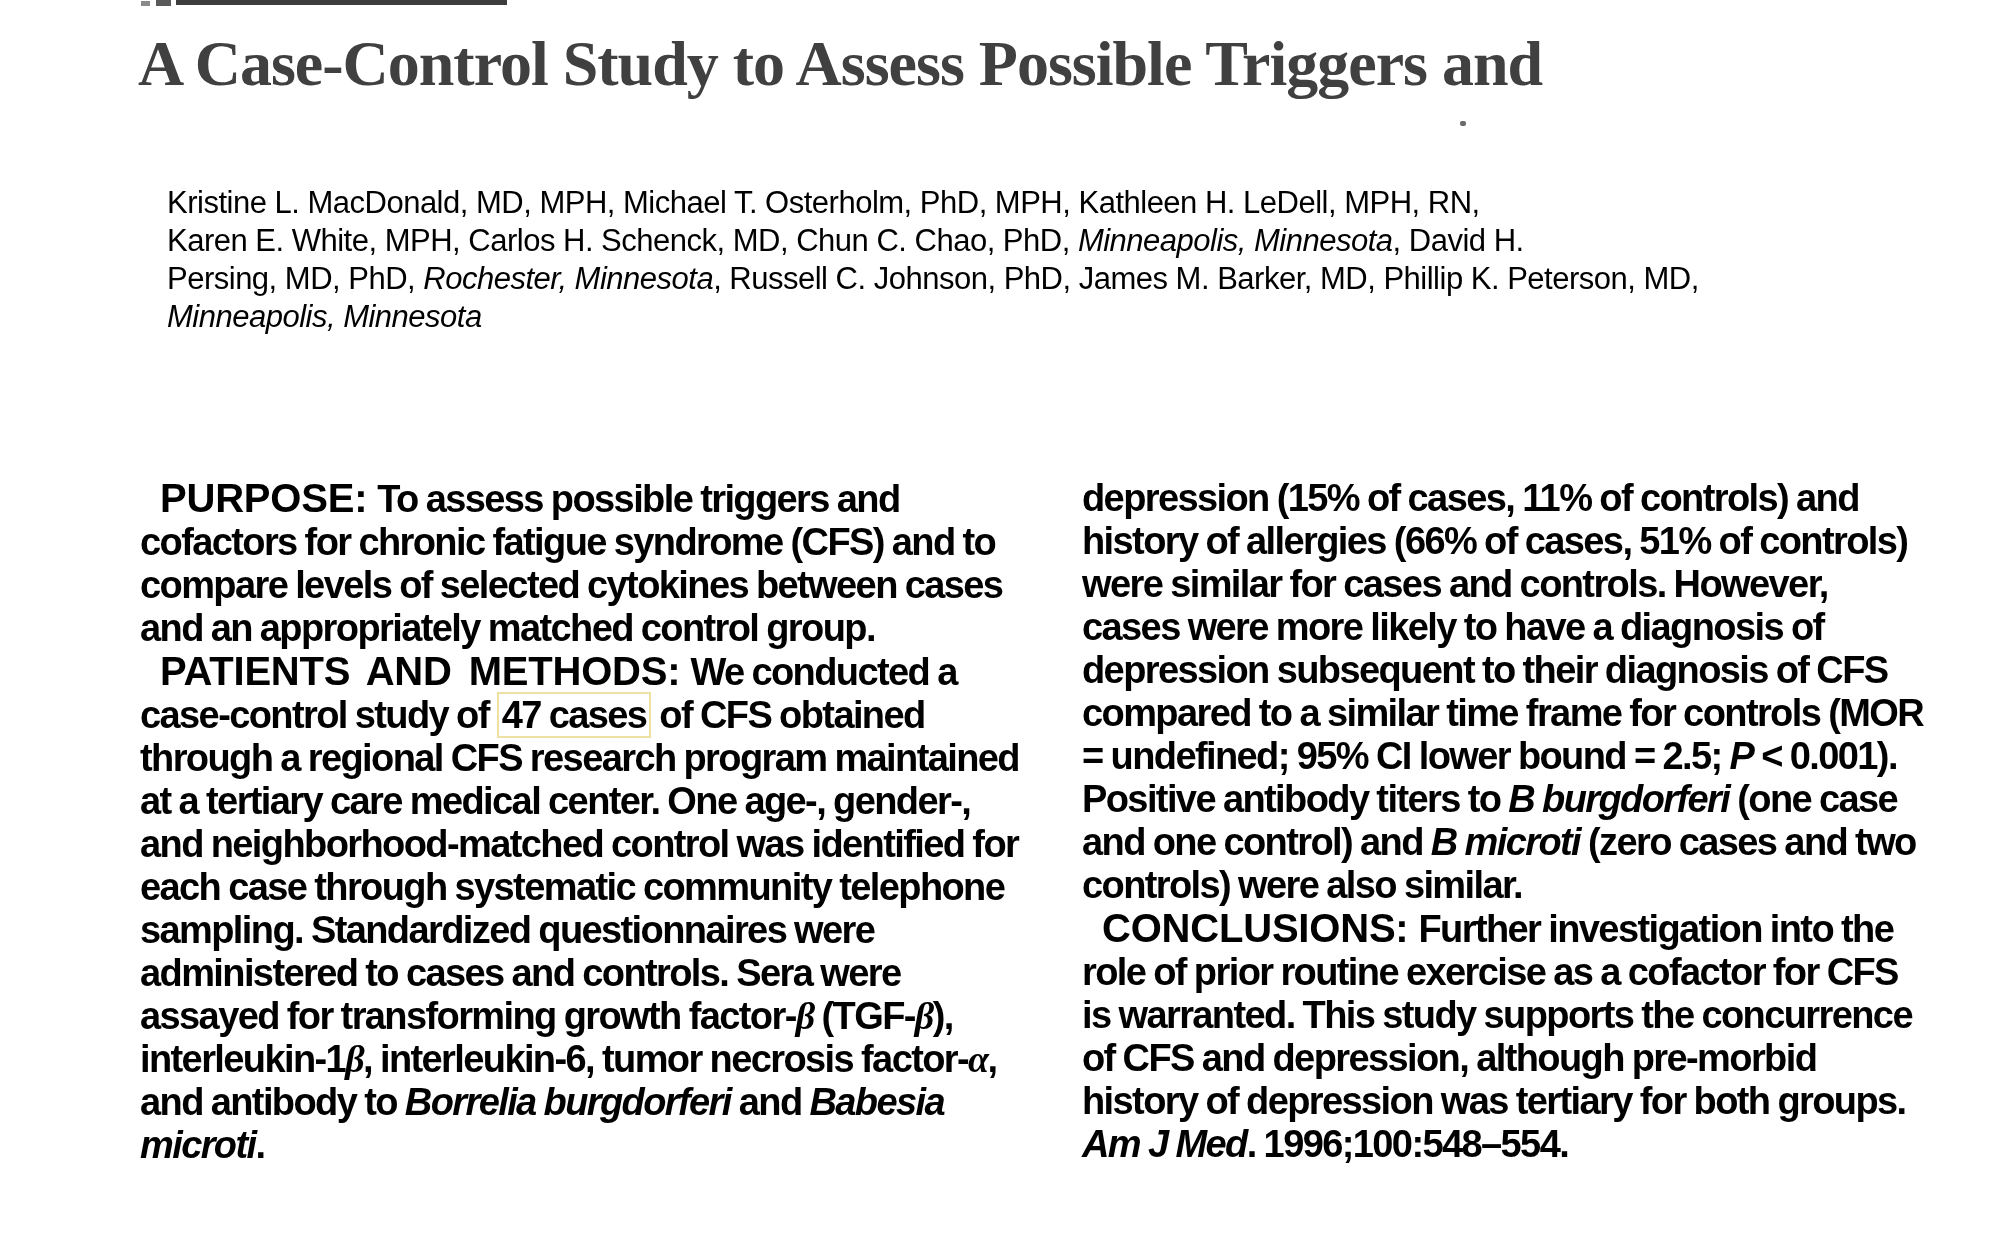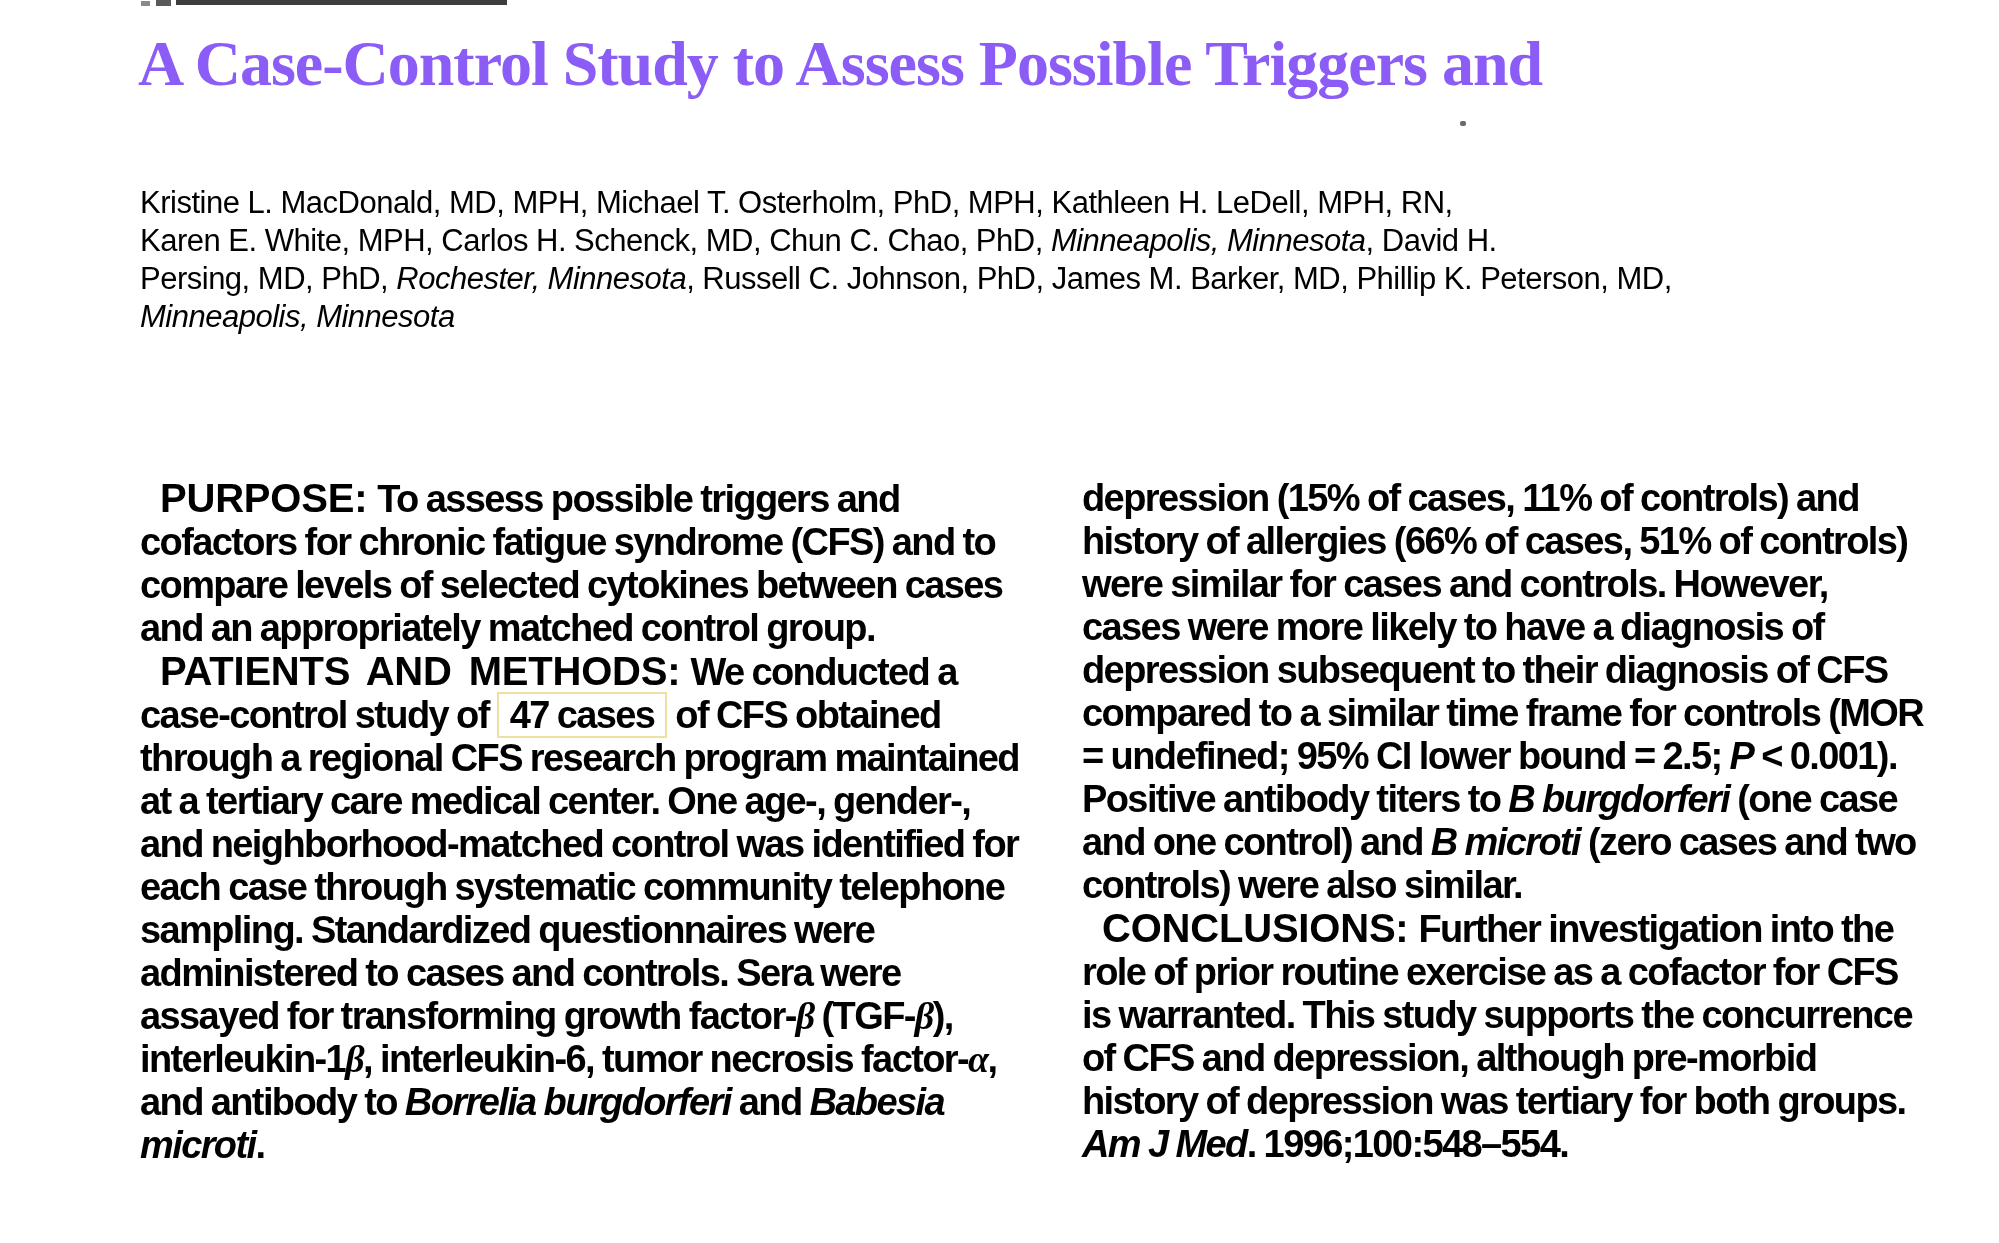--- a/index.html
+++ b/index.html
@@ -22,34 +22,34 @@
   .speck-b { position: absolute; top: 0; left: 156px; width: 15px; height: 6px; background: #5a5a5a; }
   .speck-title { position: absolute; top: 121px; left: 1460px; width: 6px; height: 5px; background: #6a6a6a; border-radius: 2px; }
 
   .title {
     position: absolute; left: 138px; top: 32px; margin: 0;
     font-family: "Liberation Serif", serif;
     font-weight: bold;
     font-size: 64px;
     line-height: 64px;
     letter-spacing: -1px;
-    color: #8b5cf6;
+    color: #404040;
     width: 1750px;
   }
   .title .tline { display: block; }
 
   .authors {
     position: absolute; left: 140px; top: 184px; margin: 0;
     font-size: 31px;
     line-height: 38px;
     letter-spacing: -0.5px;
     width: 1780px;
     font-weight: normal;
   }
-  .authors .aline { display: block; }
+  .authors .aline { display: block; margin-left: 27px; }
 
   .abstract {
     position: absolute; left: 140px; top: 477px;
     display: flex; gap: 38px;
   }
   .col { display: block; }
   .col-left  { width: 884px; }
   .col-right { width: 848px; margin-left: 20px; }
 
   .para {
@@ -65,21 +65,21 @@
 
   .sec-label {
     font-size: 40px;
     letter-spacing: -0.2px;
     word-spacing: 6px;
     margin-right: 10px;
   }
 
   .seg-i { font-style: italic; }
   .seg-g { font-family: "Liberation Serif", serif; font-style: italic; }
-  .seg-h { border: 2px solid #ece0a2; padding: 0 11px; }
+  .seg-h { border: 2px solid #ece0a2; padding: 0 3px; }
 </style>
 </head>
 <body>
 
 <div class="page">
 
   <div class="top-rule"></div>
   <div class="speck-a"></div>
   <div class="speck-b"></div>
   <div class="speck-title"></div>

